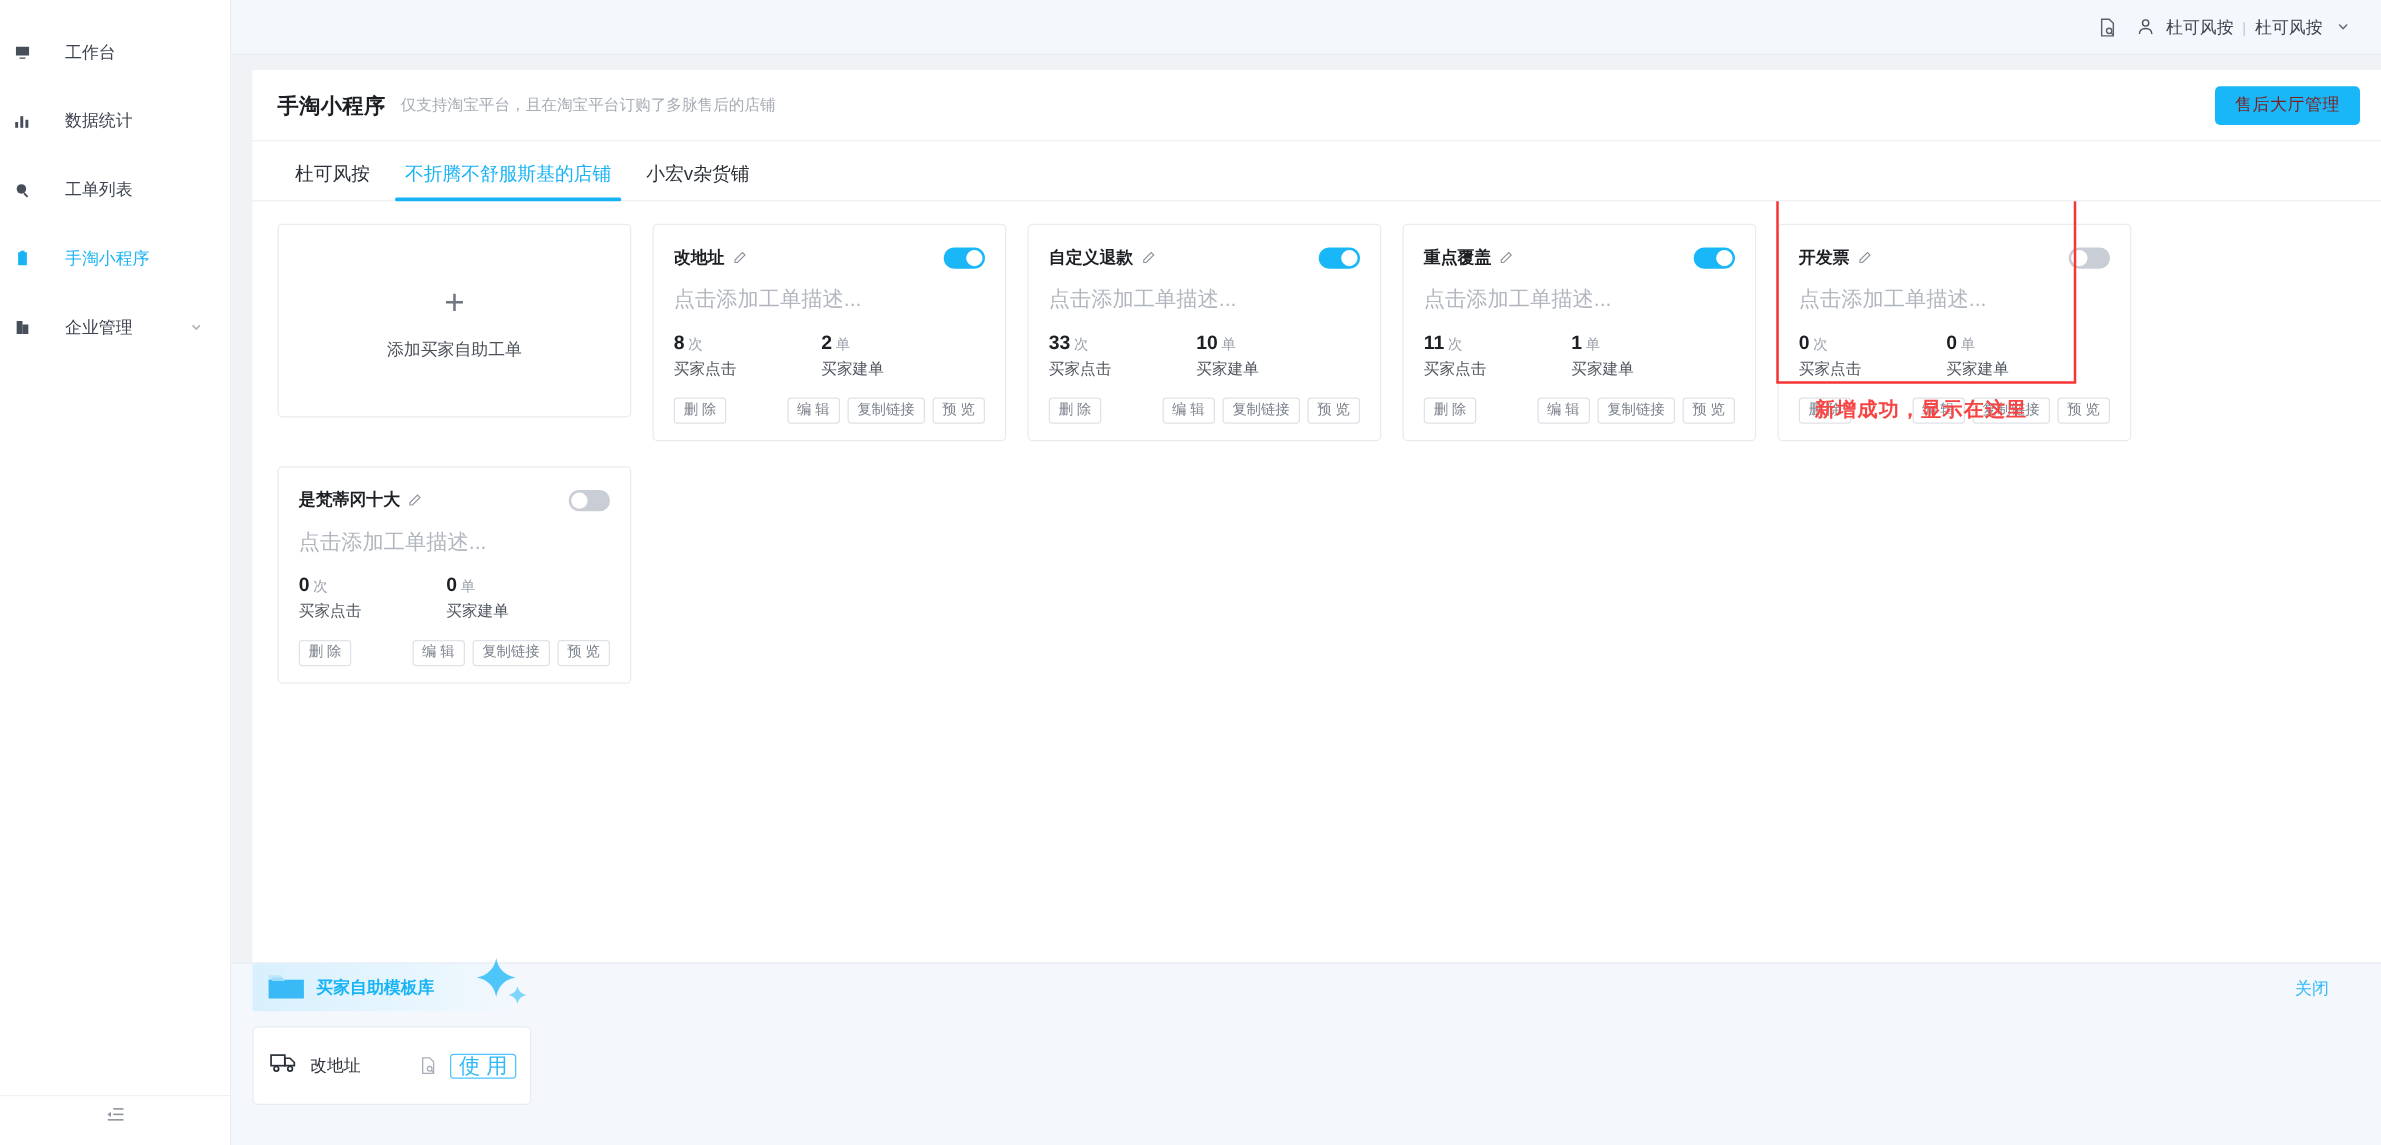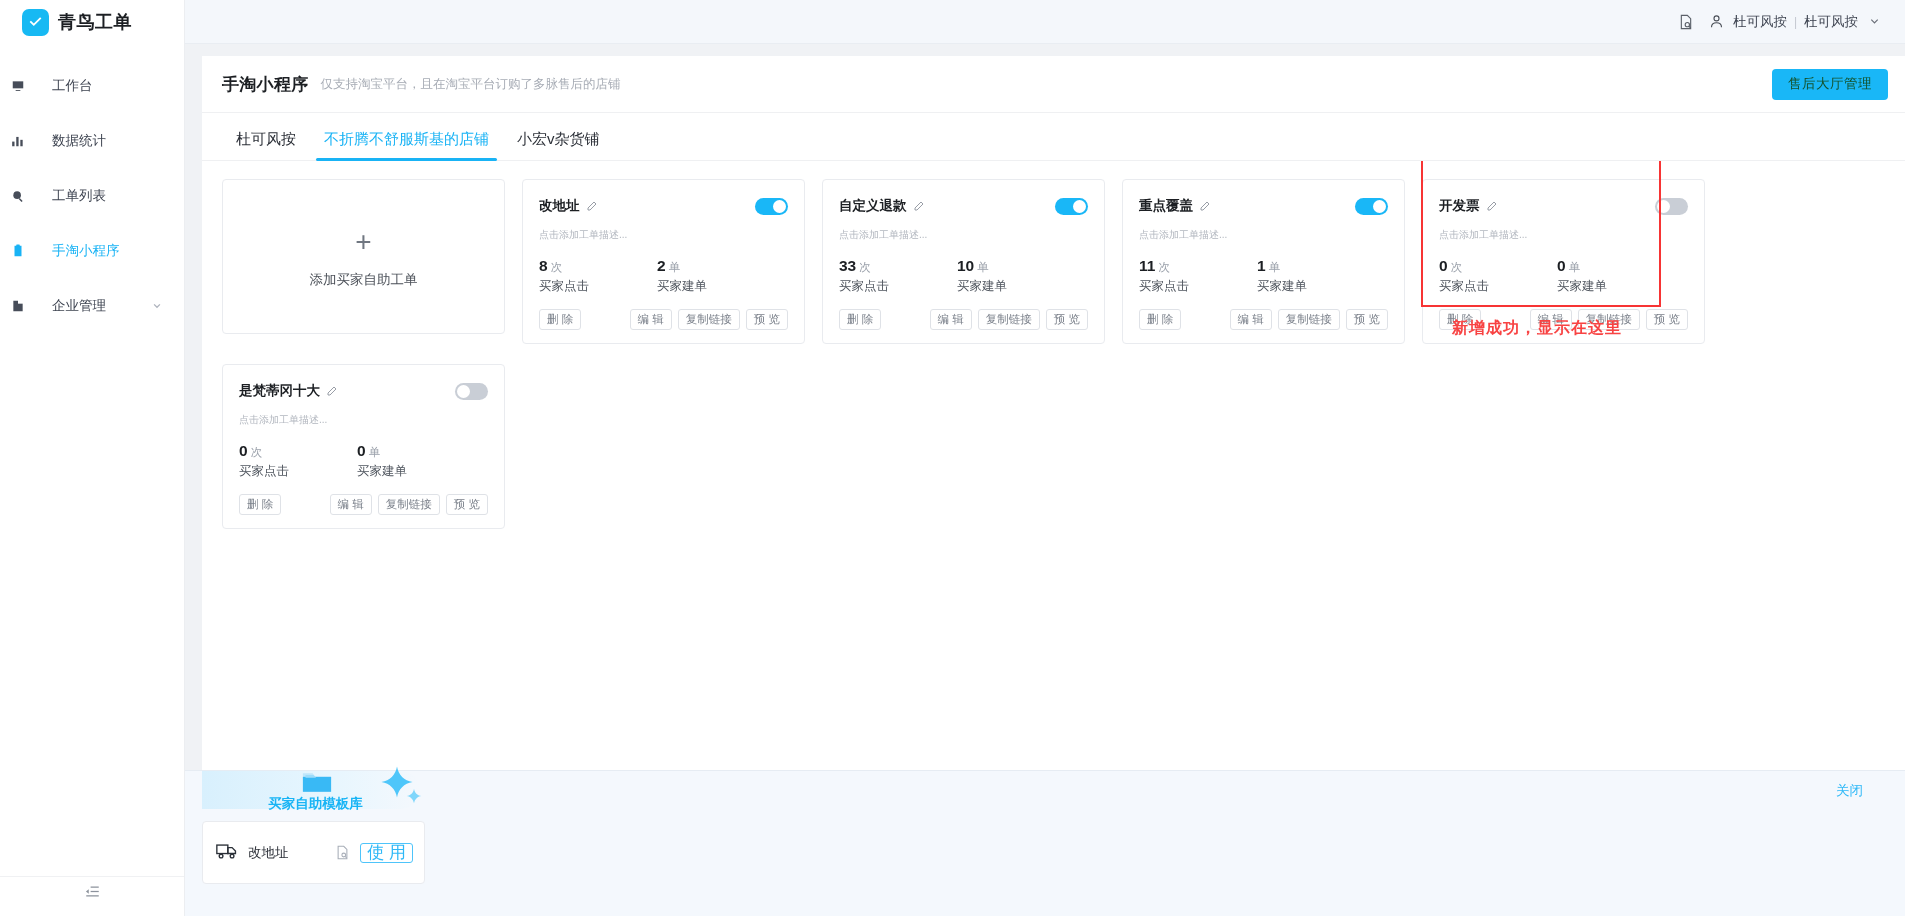--- a/index.html
+++ b/index.html
@@ -101,21 +101,21 @@
   }
   .page-title {
     font-size: 17px; font-weight: bold; color: #1c1f23;
     letter-spacing: 0.3px;
   }
   .page-sub {
     font-size: 12.5px; color: #a7acb5; margin-left: 12px;
   }
   .header-btn {
     margin-left: auto;
-    background: #19b7f7; color: #14532d;
+    background: #19b7f7; color: #7f1d1d;
     border: none; border-radius: 4px;
     height: 31px; padding: 0 16px;
     font-size: 13.5px; font-family: Liberation Serif, serif; cursor: pointer;
     letter-spacing: 0.5px;
   }
 
   
   .tabs {
     display: flex; align-items: flex-end; gap: 0;
     padding: 0 20px; height: 45px;
@@ -166,21 +166,21 @@
     transition: background .15s;
   }
   .toggle.on { background: #19b7f7; }
   .toggle .knob {
     position: absolute; top: 2px; left: 2px;
     width: 13px; height: 13px; border-radius: 50%; background: #fff;
   }
   .toggle.on .knob { left: 18px; }
 
   .card-desc {
-    font-size: 10px; color: #b2b7bf; margin-top: 13px;
+    font-size: 17px; color: #b2b7bf; margin-top: 13px;
     cursor: pointer;
   }
   .stats { display: flex; margin-top: 15px; }
   .stat { width: 118px; }
   .stat-num {
     font-size: 15.5px; font-weight: bold; color: #1c1f23;
   }
   .stat-unit { font-size: 11.5px; color: #9aa0aa; margin-left: 3px; font-weight: normal; }
   .stat-label { font-size: 12.5px; color: #50565f; margin-top: 3px; }
 
@@ -216,21 +216,20 @@
     height: 146px; flex: 0 0 146px;
     position: relative;
   }
   .tpl-banner {
     position: relative;
     height: 38px; width: 218px;
     margin-left: 17px;
     display: flex; align-items: center;
     background: linear-gradient(90deg,#d8f0fd 0%, #e8f6fe 62%, rgba(240,249,255,0) 100%);
     border-radius: 0 19px 19px 0;
-    flex-direction: column;
   }
   .folder-ic { margin-left: 12px; display:flex; }
   .tpl-banner-text {
     font-size: 13.5px; font-weight: bold; color: #18b4f5;
     margin-left: 9px; white-space: nowrap;
   }
   .sparkle { position: absolute; }
   .tpl-close {
     position: absolute; top: 11px; right: 42px;
     font-size: 13.5px; color: #2eb8f7; cursor: pointer;
@@ -250,28 +249,20 @@
     background: #fff; color: #2eb8f7;
     font-size: 17px; font-family: inherit;
     height: 20px; padding: 0 6px; cursor: pointer; line-height: 1;
     display:flex; align-items:center;
   }
 </style>
 </head>
 <body>
 
 <aside class="sidebar">
-  <div class="logo-row">
-    <span class="logo-mark">
-      <svg width="17" height="17" viewBox="0 0 24 24">
-          <path fill="#ffffff" d="M20.3 6.4 9.6 17.1l-5.9-5.9 1.8-1.8 4.1 4.1 8.9-8.9z"></path>
-        </svg>
-    </span>
-    <span class="logo-text">青鸟工单</span>
-  </div>
 
   <nav class="nav">
     <div class="nav-item">
       <span class="ic">
         <svg width="14" height="14" viewBox="0 0 24 24">
             <path d="M3 4h18v12H3z"></path>
             <path d="M8 19h8v1.5H8z"></path>
           </svg>
       </span>
       <span class="nav-label">工作台</span>

